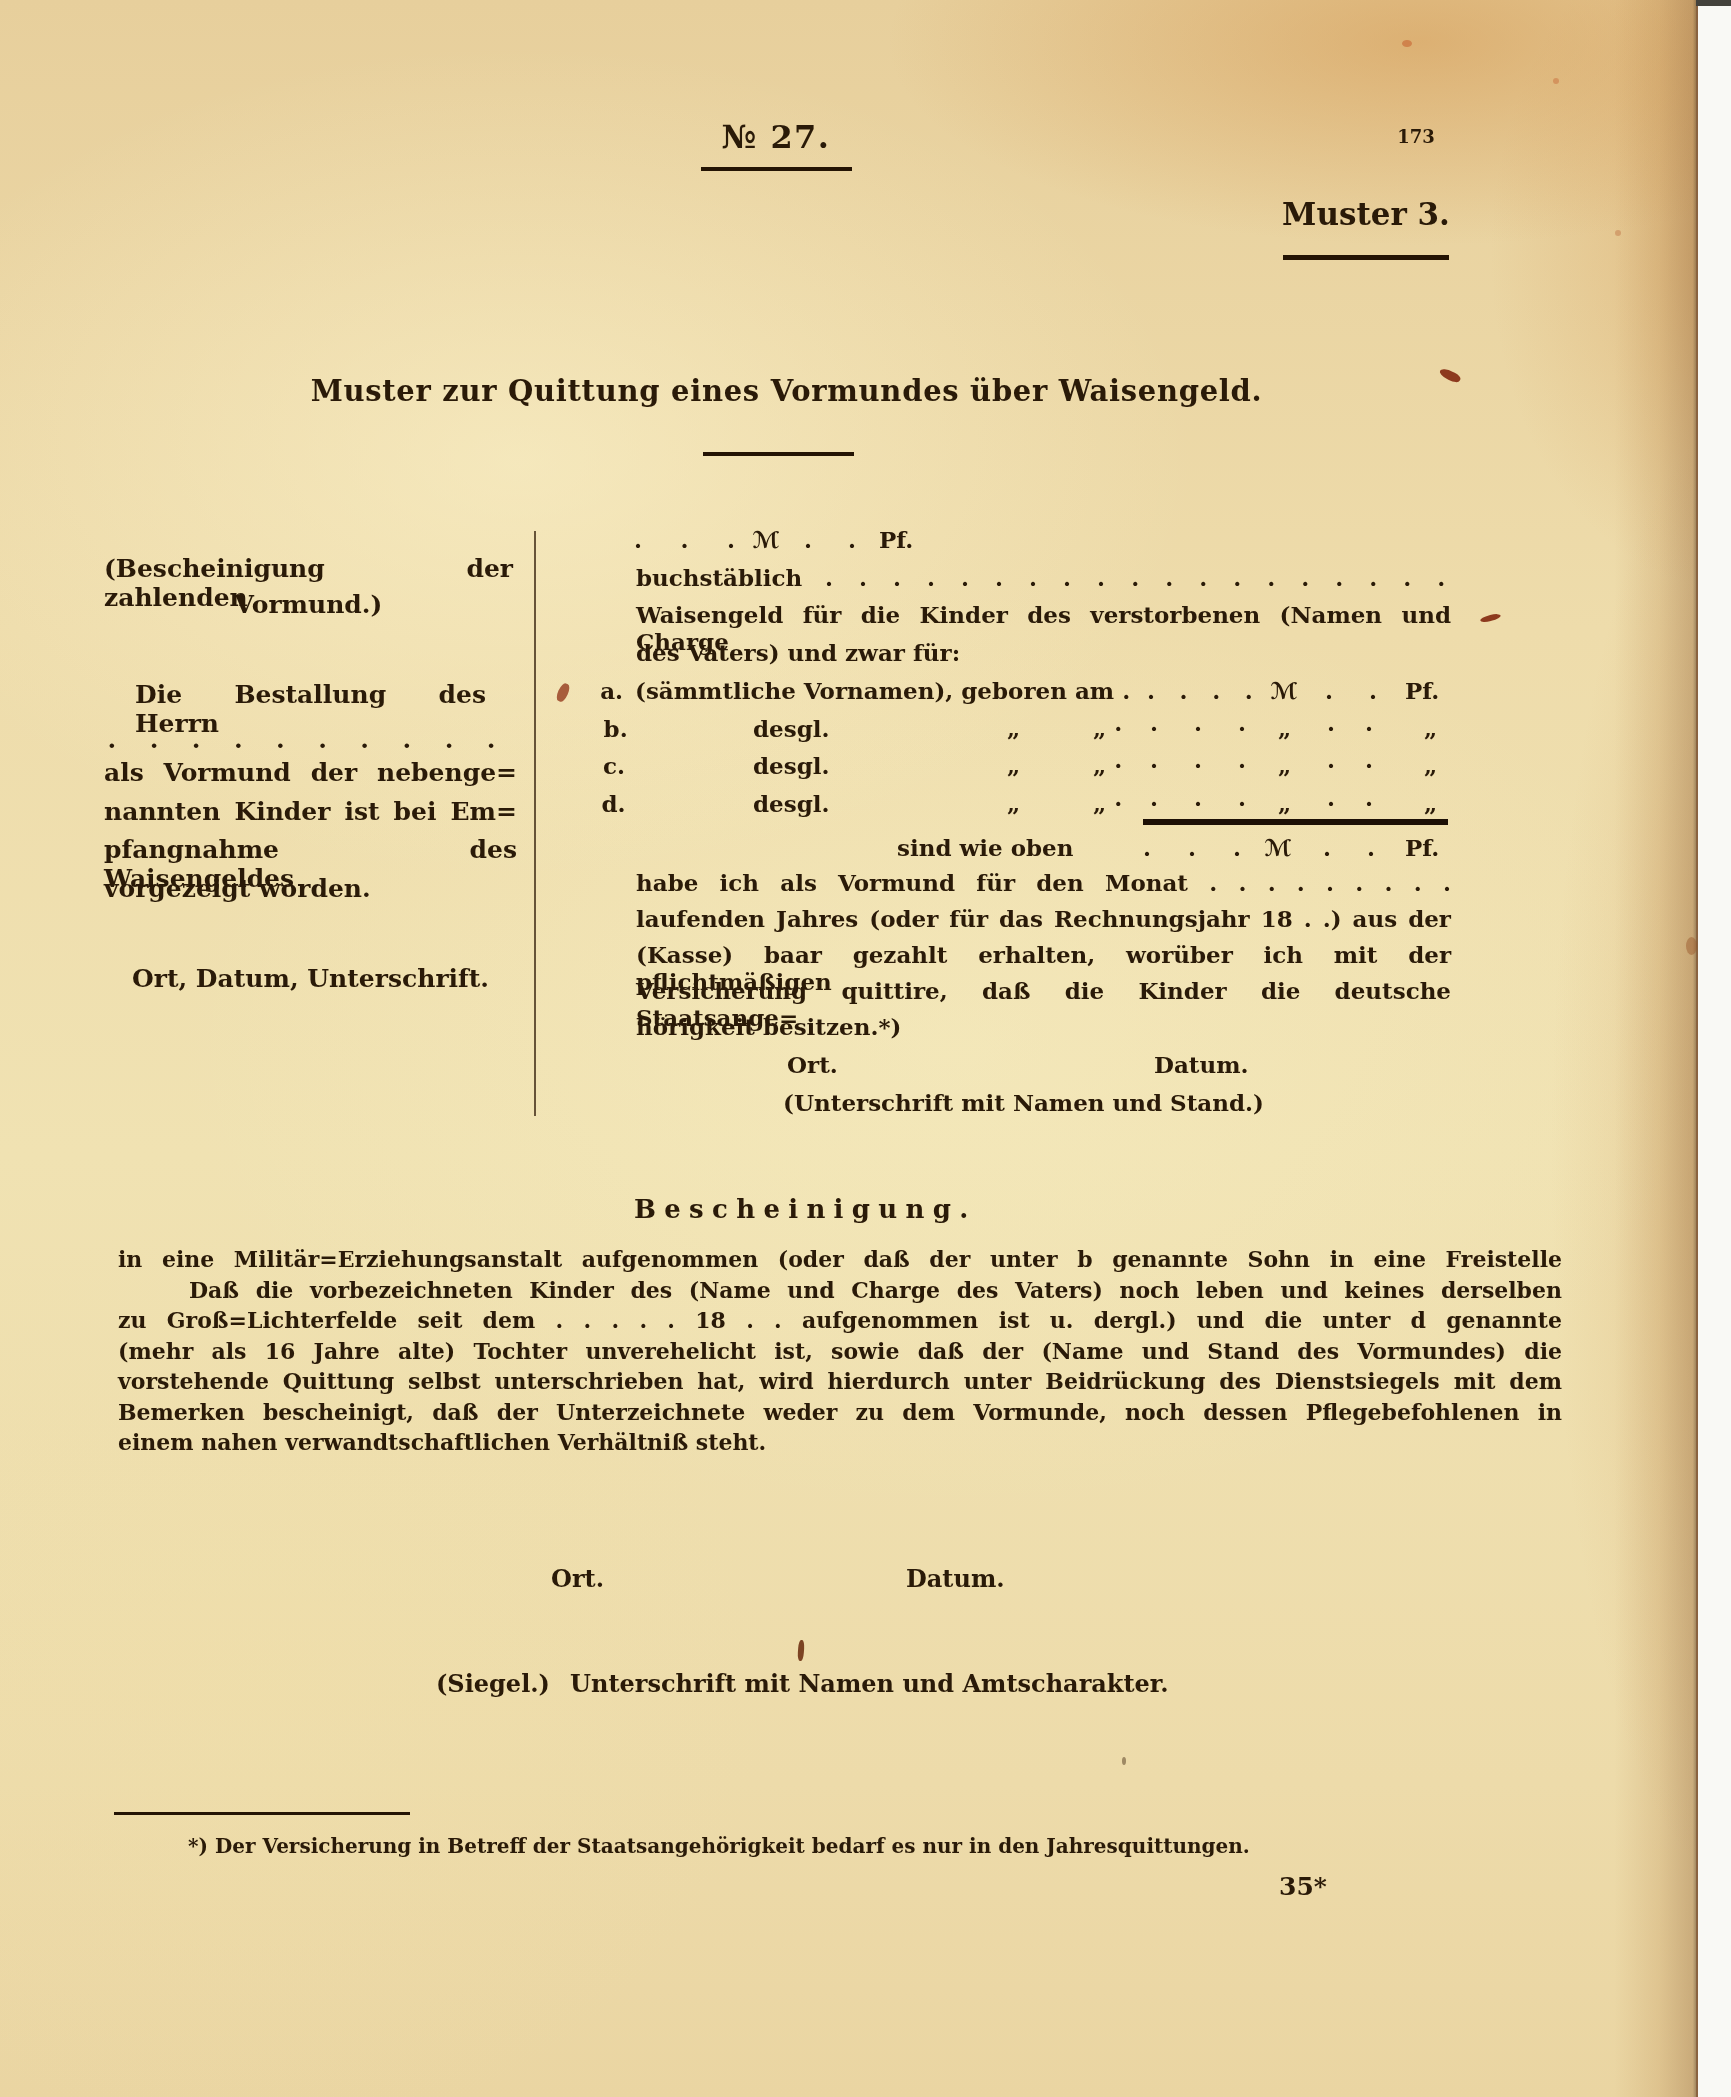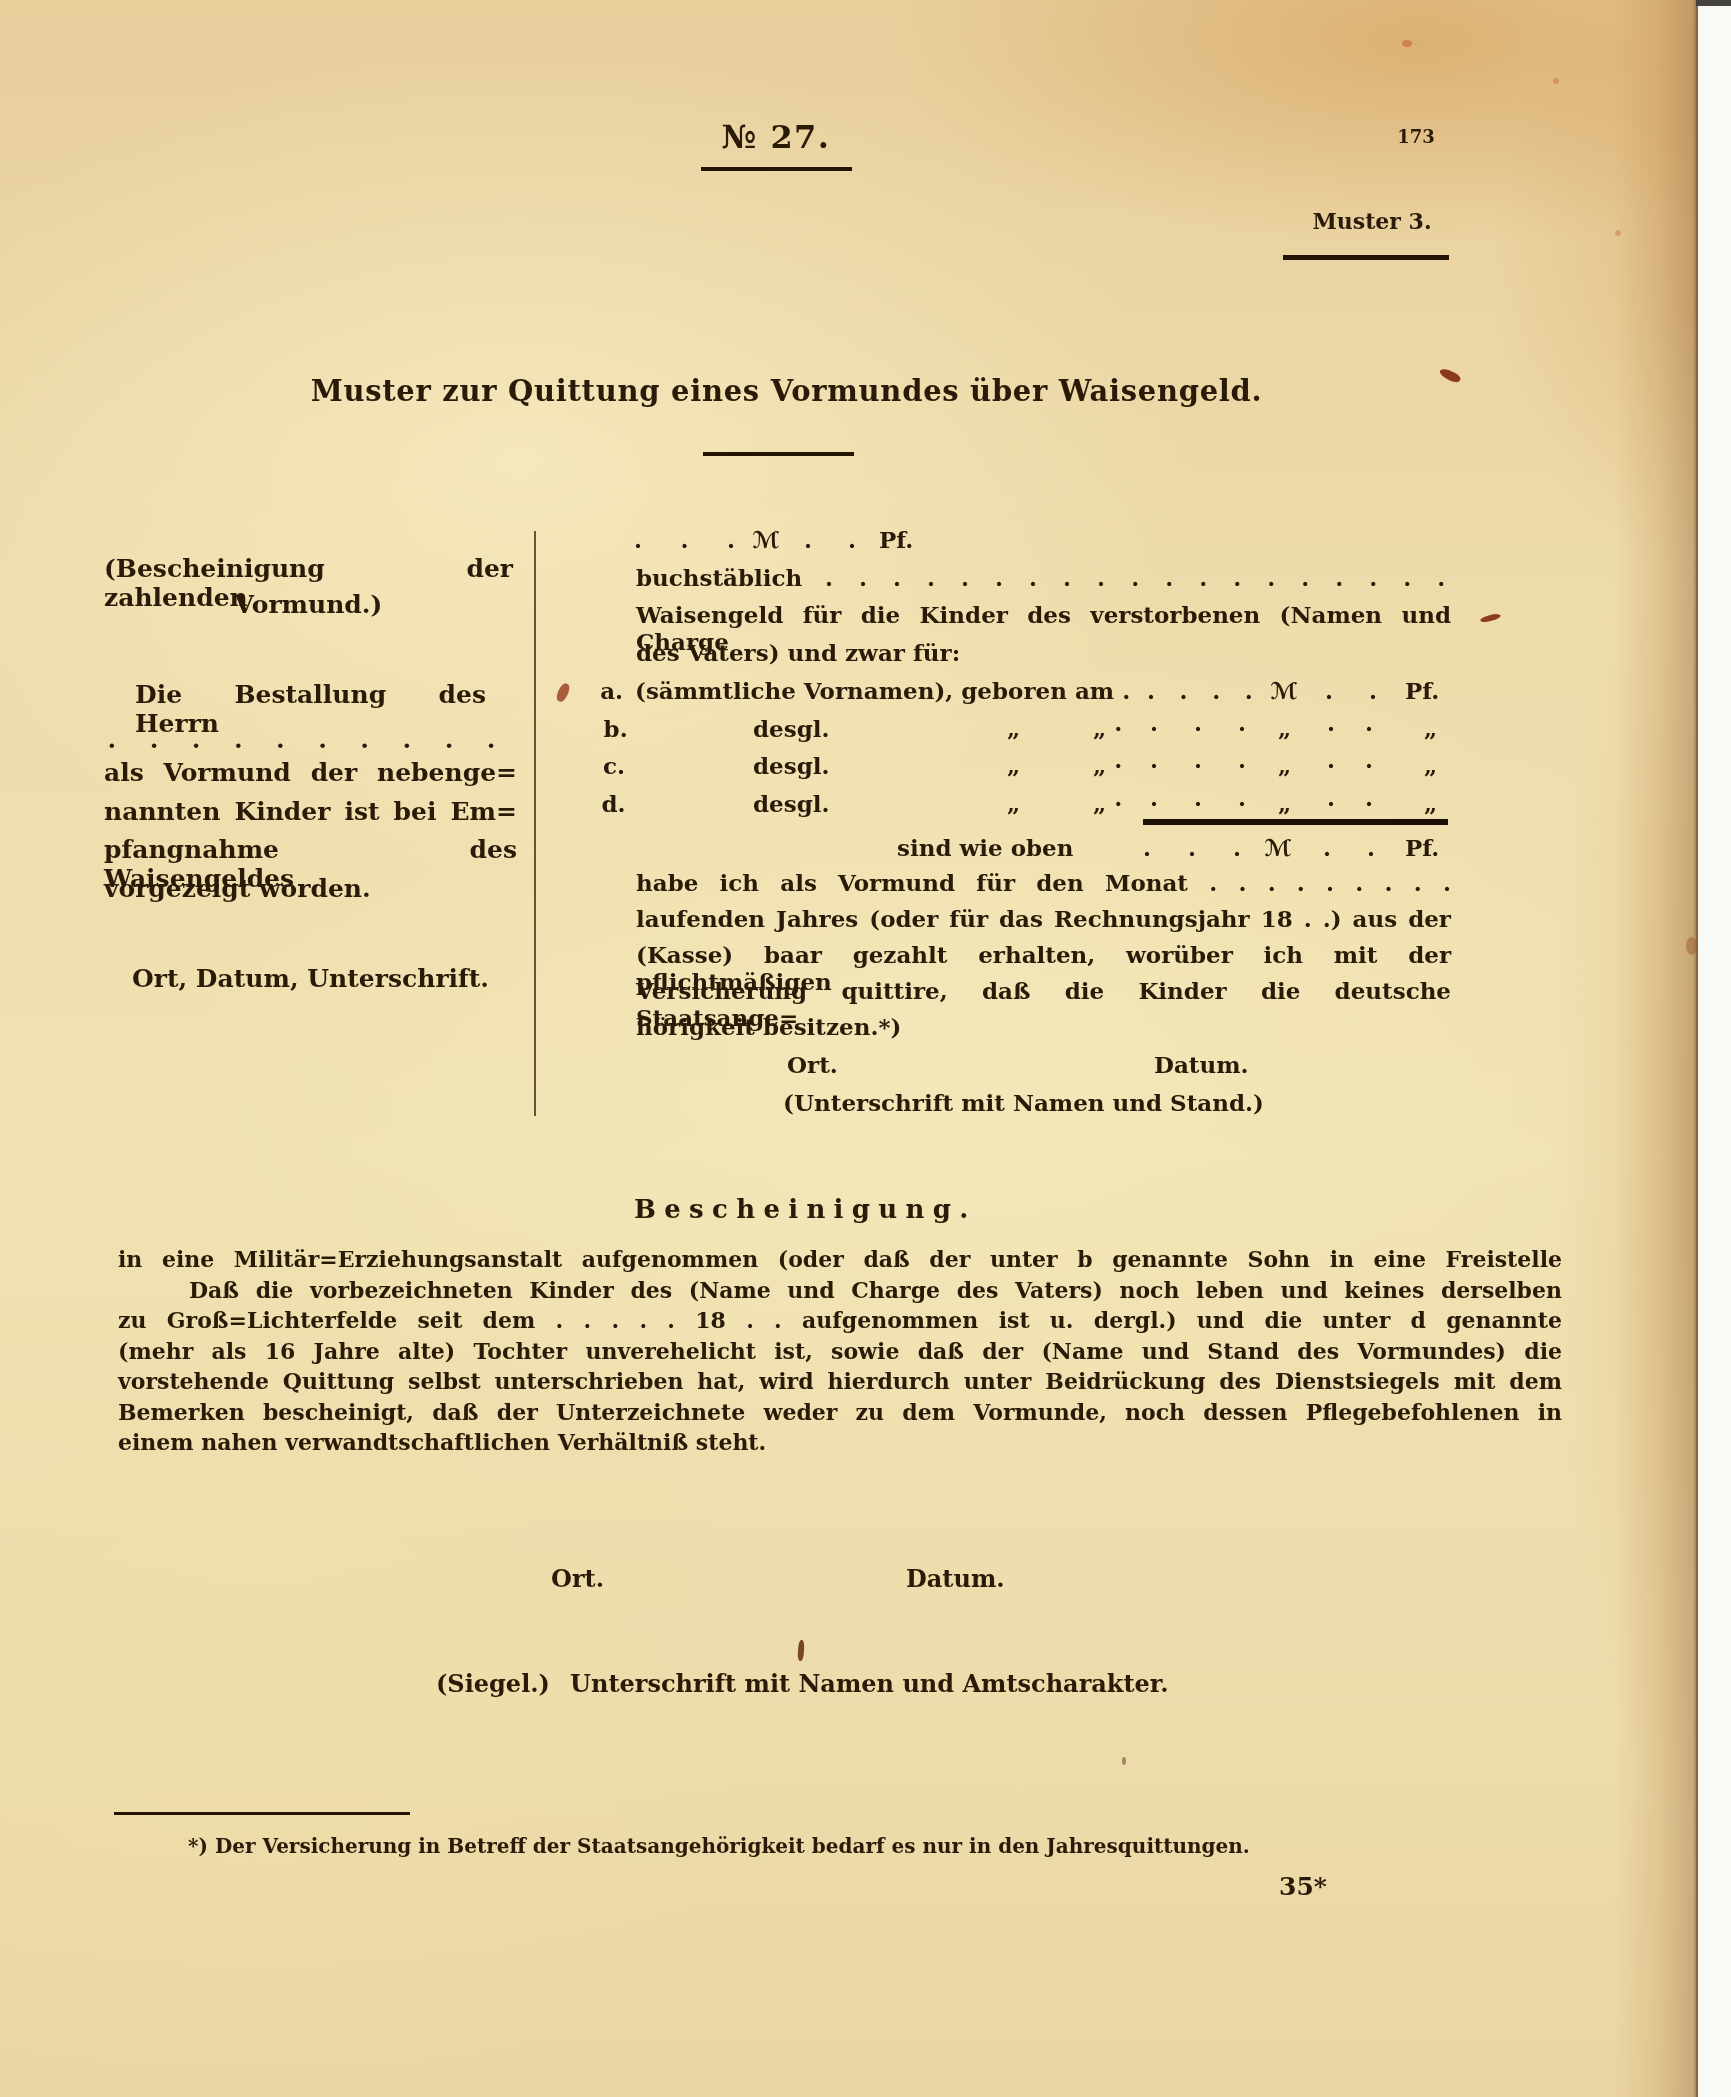--- a/index.html
+++ b/index.html
@@ -23,21 +23,21 @@
   .jl{text-align:justify;text-align-last:justify;}
   .rule{background:#241404;}
   .edge-shade{left:1614px;top:0;width:82px;height:2097px;
     background:linear-gradient(90deg,rgba(0,0,0,0) 0%,rgba(167,110,50,0.18) 55%,rgba(140,90,45,0.35) 96%,rgba(90,60,30,0.5) 100%);}
   .scan-strip{left:1696px;top:0;width:36px;height:2097px;background:#f9f9f5;border-left:2.1px solid #8a6340;}
   .scan-cap{left:1696px;top:0;width:36px;height:5.5px;background:#44423c;}
   
   .docnum{left:693px;top:118px;width:166px;font-size:32px;letter-spacing:1.4px;}
   .docnum-rule{left:701px;top:167px;width:151px;height:3.5px;}
   .pagenum{left:1378px;top:126px;width:76px;font-size:18px;}
-  .muster{left:1281px;top:208px;width:170px;font-size:22px;margin-left:6px;}
+  .muster{left:1281px;top:196px;width:170px;font-size:31px;}
   .muster-rule{left:1283px;top:255px;width:166px;height:4.8px;}
   .title{left:291px;top:374px;width:991px;font-size:29px;letter-spacing:0.7px;}
   .title-rule{left:703px;top:452px;width:151px;height:3.5px;}
   
   .leftcol{left:104px;top:0;width:413px;font-size:25px;}
   .lc-cert1{left:0;top:554px;width:409px;}
   .lc-cert2{left:0;top:590px;width:409px;}
   .lc-intro{left:0;top:680px;width:413px;padding:0 31px;box-sizing:border-box;}
   .lc-dots{left:3.5px;top:725px;width:388px;word-spacing:21px;}
   .lc-b1{left:0;top:758px;width:413px;}

